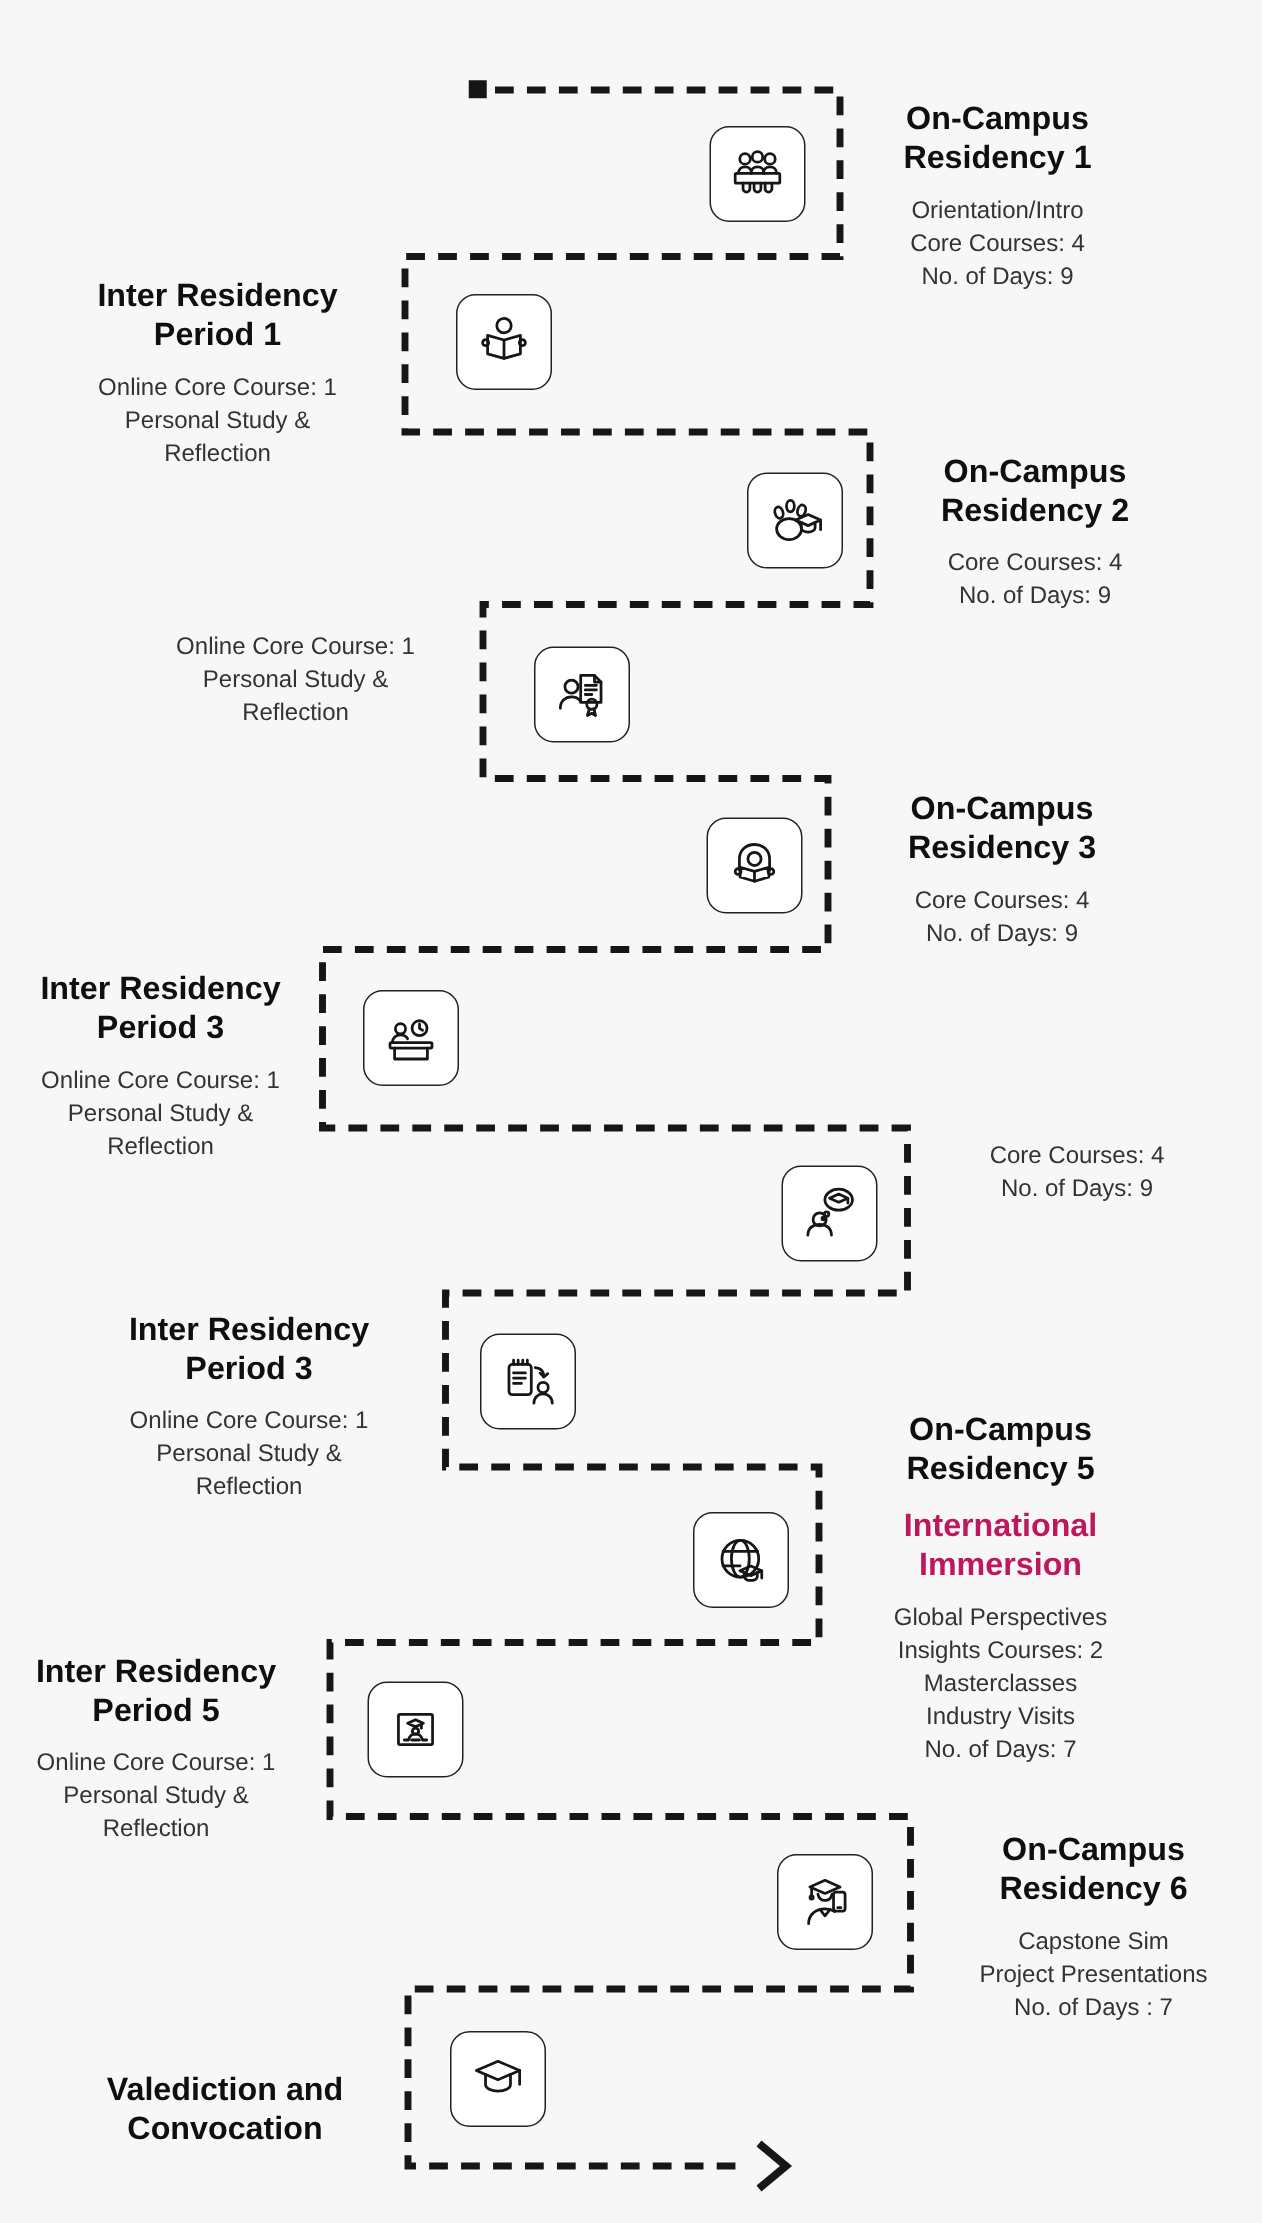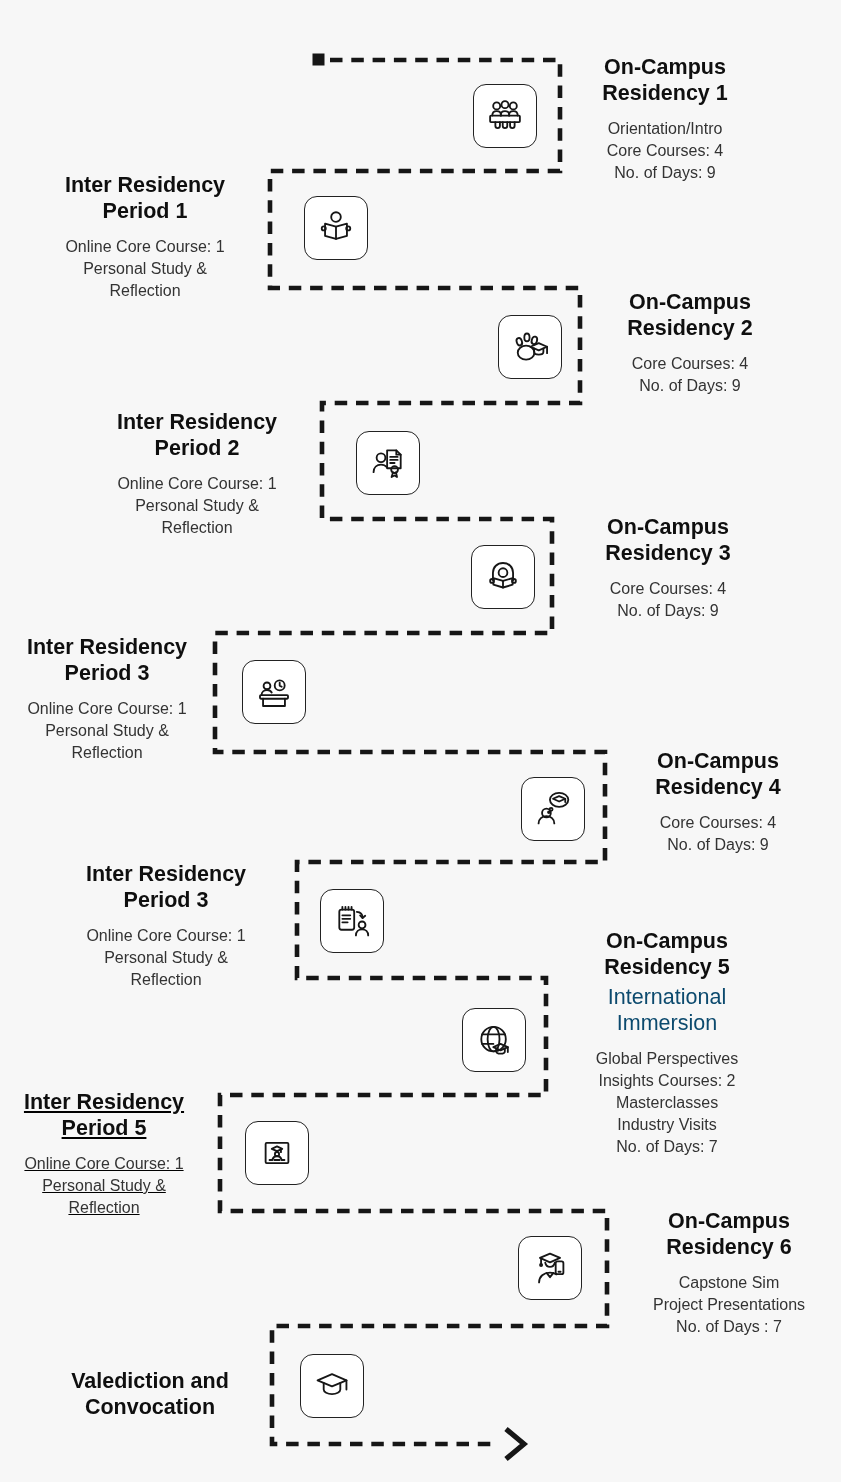--- a/index.html
+++ b/index.html
@@ -11,43 +11,43 @@
   .icon-box {
     position:absolute; width:64px; height:64px; box-sizing:border-box;
     background:#ffffff; border:1.6px solid #222222; border-radius:13px;
     display:flex; align-items:center; justify-content:center;
   }
   .icon-box svg { display:block; stroke:#161616; fill:none;
     stroke-width:2.1; stroke-linecap:round; stroke-linejoin:round; }
   .stage { position:absolute; text-align:center; }
   .stage-title {
     font-weight:700; font-size:21.5px; line-height:26px; color:#0f0f0f;
-    margin:0 auto;
+    margin:12px auto;
   }
   .stage-sub {
-    font-weight:400; font-size:21.5px; line-height:26px; color:#0c4a6e;
+    font-weight:700; font-size:21.5px; line-height:26px; color:#be185d;
     margin:4px auto 0 auto; max-width:166px;
   }
   .right .stage-title { max-width:176px; }
   .left  .stage-title { max-width:200px; }
   .stage-body { margin-top:12px; }
   .stage-line {
     font-size:16px; line-height:22px; color:#333333; white-space:nowrap;
   }
   
   .s0  { left:550px; top:54px;   width:230px; }
   .s1  { left:30px;  top:172px;  width:230px; }
   .s2  { left:575px; top:289px;  width:230px; }
   .s3  { left:82px;  top:409px;  width:230px; }
   .s4  { left:553px; top:514px;  width:230px; }
   .s5  { left:0px;   top:634px;  width:214px; }
   .s6  { left:603px; top:748px;  width:230px; }
   .s7  { left:51px;  top:861px;  width:230px; }
   .s8  { left:552px; top:928px;  width:230px; }
-  .s9  { left:0px;   top:1089px; width:208px;text-decoration:underline; }
+  .s9  { left:0px;   top:1089px; width:208px; }
   .s10 { left:617px; top:1208px; width:224px; }
   .s11 { left:35px;  top:1368px; width:230px; }
   .i0  { left:473px; top:84px; }
   .i1  { left:304px; top:196px; }
   .i2  { left:498px; top:315px; }
   .i3  { left:356px; top:431px; }
   .i4  { left:471px; top:545px; }
   .i5  { left:242px; top:660px; }
   .i6  { left:521px; top:777px; }
   .i7  { left:320px; top:889px; }
@@ -211,21 +211,20 @@
       </div>
   </div>
   <div class="stage right s2">
     <div class="stage-title">On-Campus Residency 2</div>
     <div class="stage-body">
         <div class="stage-line">Core Courses: 4</div>
         <div class="stage-line">No. of Days: 9</div>
       </div>
   </div>
   <div class="stage left s3">
-    <div class="stage-title">Inter Residency Period 2</div>
     <div class="stage-body">
         <div class="stage-line">Online Core Course: 1</div>
         <div class="stage-line">Personal Study &amp;</div>
         <div class="stage-line">Reflection</div>
       </div>
   </div>
   <div class="stage right s4">
     <div class="stage-title">On-Campus Residency 3</div>
     <div class="stage-body">
         <div class="stage-line">Core Courses: 4</div>
@@ -234,21 +233,20 @@
   </div>
   <div class="stage left s5">
     <div class="stage-title">Inter Residency Period 3</div>
     <div class="stage-body">
         <div class="stage-line">Online Core Course: 1</div>
         <div class="stage-line">Personal Study &amp;</div>
         <div class="stage-line">Reflection</div>
       </div>
   </div>
   <div class="stage right s6">
-    <div class="stage-title">On-Campus Residency 4</div>
     <div class="stage-body">
         <div class="stage-line">Core Courses: 4</div>
         <div class="stage-line">No. of Days: 9</div>
       </div>
   </div>
   <div class="stage left s7">
     <div class="stage-title">Inter Residency Period 3</div>
     <div class="stage-body">
         <div class="stage-line">Online Core Course: 1</div>
         <div class="stage-line">Personal Study &amp;</div>

